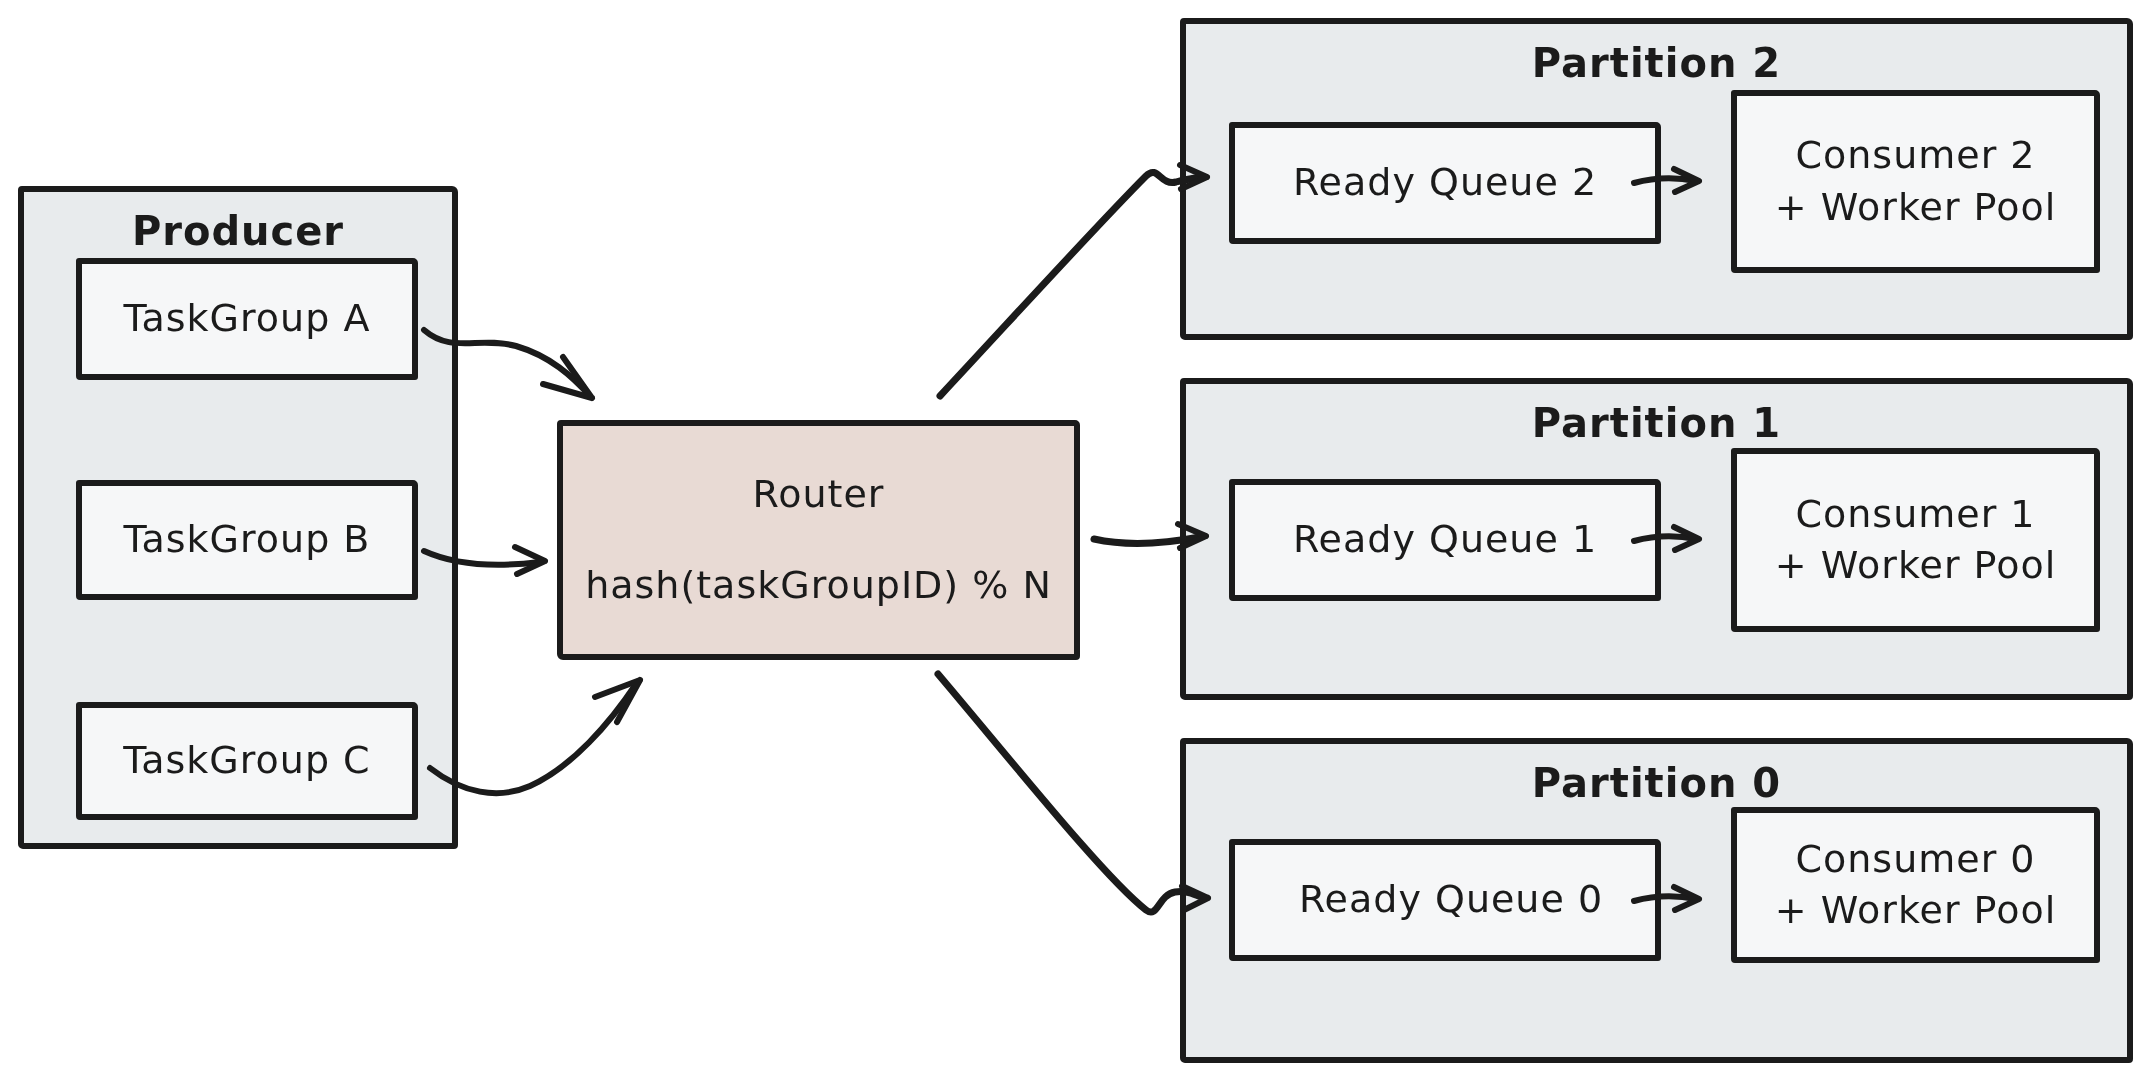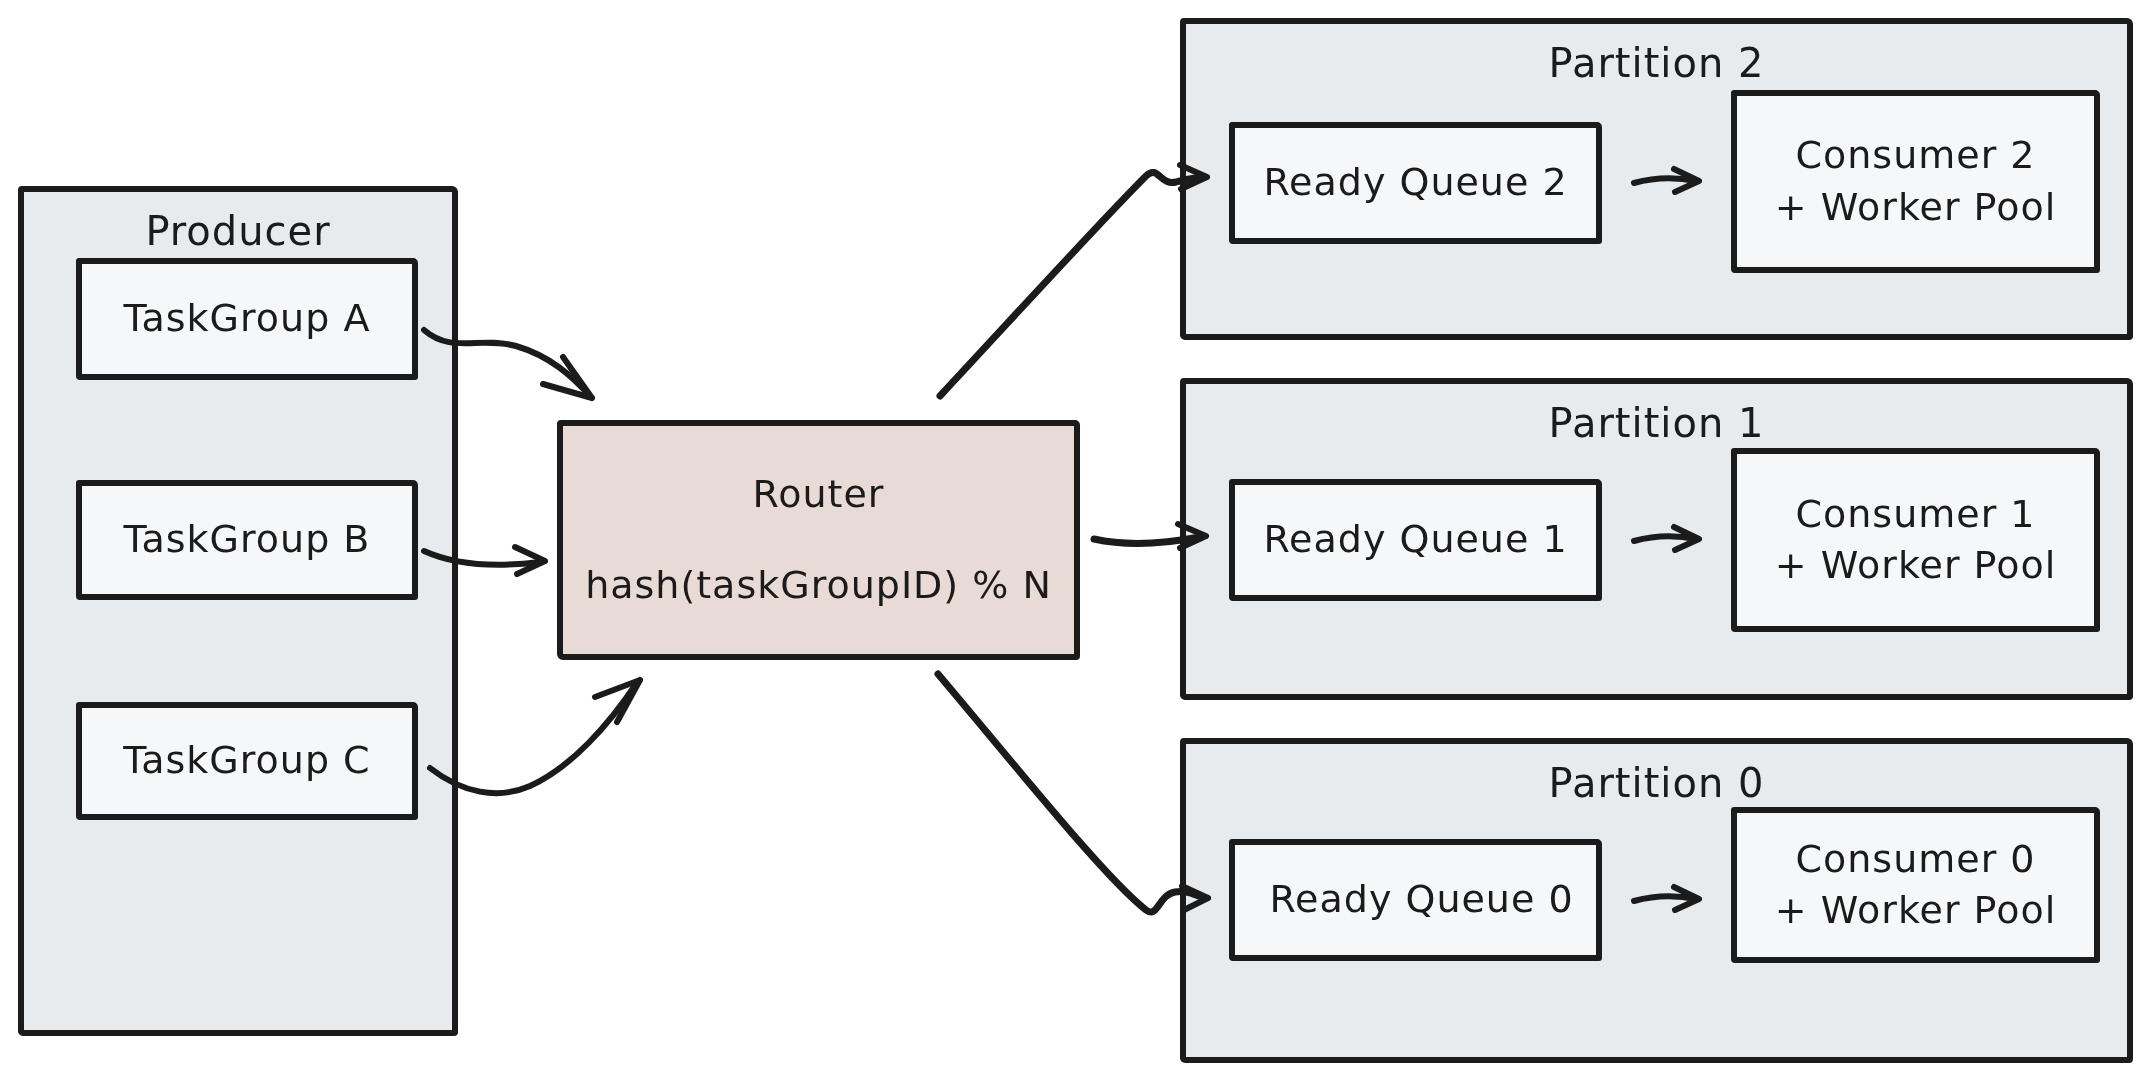--- a/index.html
+++ b/index.html
@@ -27,39 +27,39 @@
   .container {
     position: absolute;
     background: var(--container-fill);
     border: 6px solid var(--stroke);
     border-radius: 4px 6px 4px 5px;
   }
   .container-title {
     margin-top: 16px;
     text-align: center;
     font-size: 40px;
-    font-weight: 400;
+    font-weight: 700;
     letter-spacing: 1px;
   }
   .innerbox {
     position: absolute;
     background: var(--inner-fill);
     border: 6px solid var(--stroke);
     border-radius: 3px 5px 3px 4px;
     display: flex;
     align-items: center;
     justify-content: center;
     text-align: center;
     font-size: 38px;
     font-weight: 500;
     letter-spacing: 1px;
     line-height: 1.35;
   }
   
-  .producer { left: 18px; top: 186px; width: 440px; height: 850px; }
+  .producer { left: 18px; top: 186px; width: 440px; height: 663px; }
   .tg  { left: 52px; width: 342px; }
   .tg-a { top: 66px;  height: 122px; }
   .tg-b { top: 288px; height: 120px; }
   .tg-c { top: 510px; height: 118px; }
   
   .router {
     position: absolute;
     left: 557px; top: 420px; width: 523px; height: 240px;
     background: var(--router-fill);
     border: 6px solid var(--stroke);
@@ -73,21 +73,21 @@
     font-weight: 500;
     letter-spacing: 1px;
     line-height: 1.45;
     gap: 36px;
   }
   
   .partition { left: 1180px; width: 953px; }
   .partition-2 { top: 18px;  height: 322px; }
   .partition-1 { top: 378px; height: 322px; }
   .partition-0 { top: 738px; height: 325px; }
-  .queue    { left: 43px;  width: 373px; height: 122px; text-align: center; }
+  .queue    { left: 43px;  width: 432px; height: 122px; text-align: center; }
   .consumer { left: 545px; width: 369px; }
   .p2 .queue    { top: 98px; }
   .p2 .consumer { top: 66px; height: 183px; }
   .p1 .queue    { top: 95px; }
   .p1 .consumer { top: 64px; height: 184px; }
   .p0 .queue    { top: 95px; padding-left: 12px; }
   .p0 .consumer { top: 63px; height: 156px; }
   
   svg.overlay {
     position: absolute;

